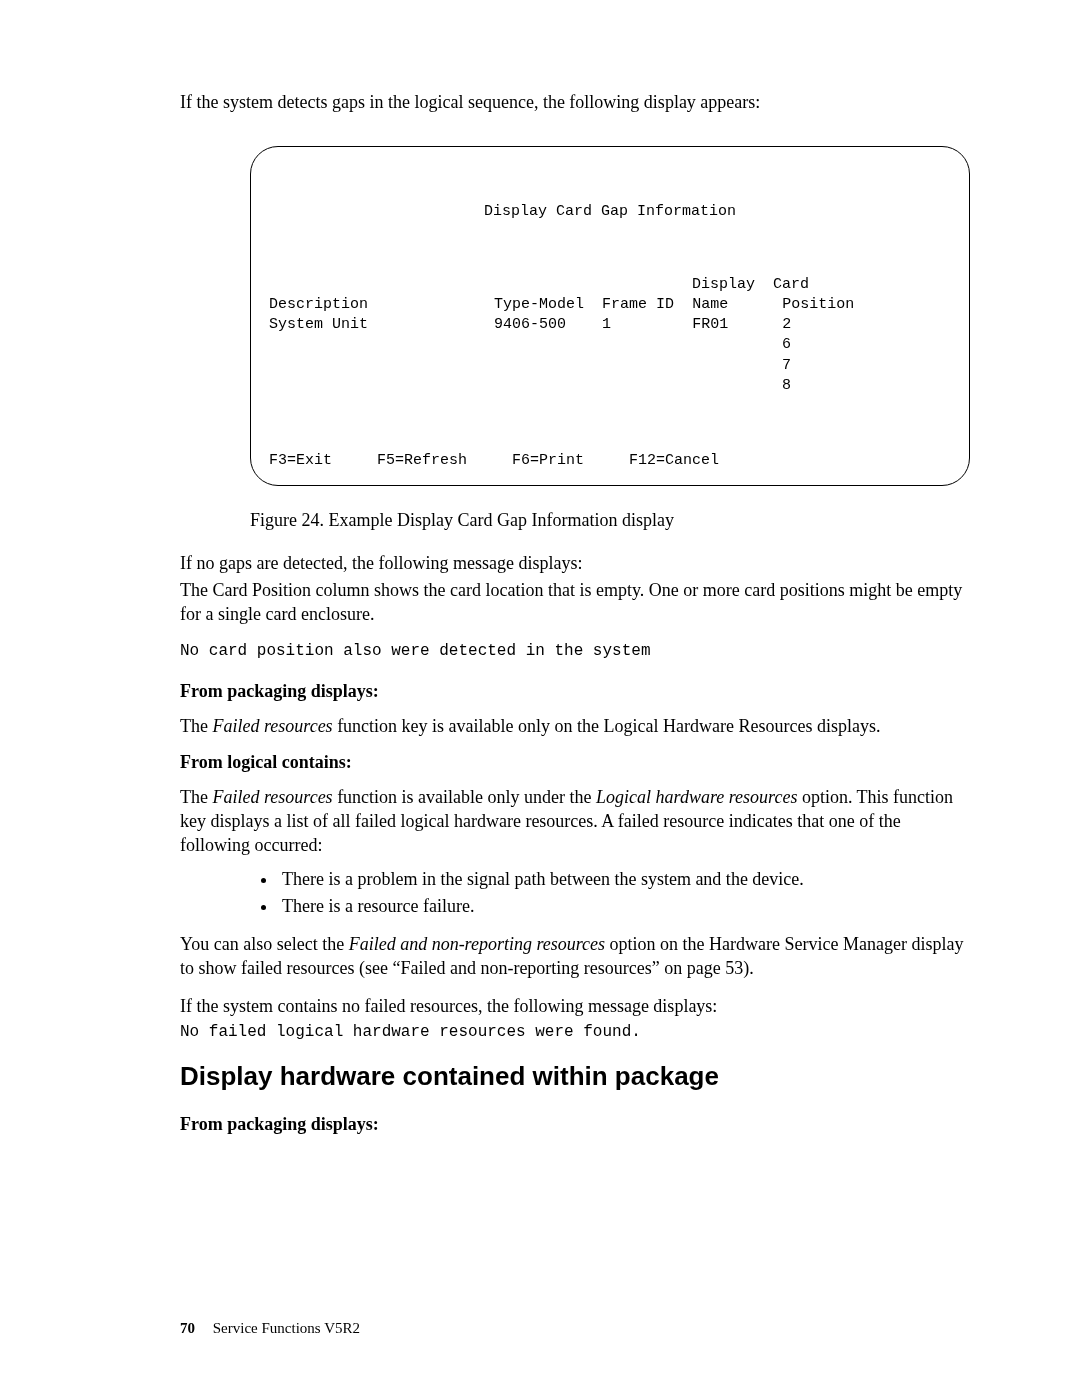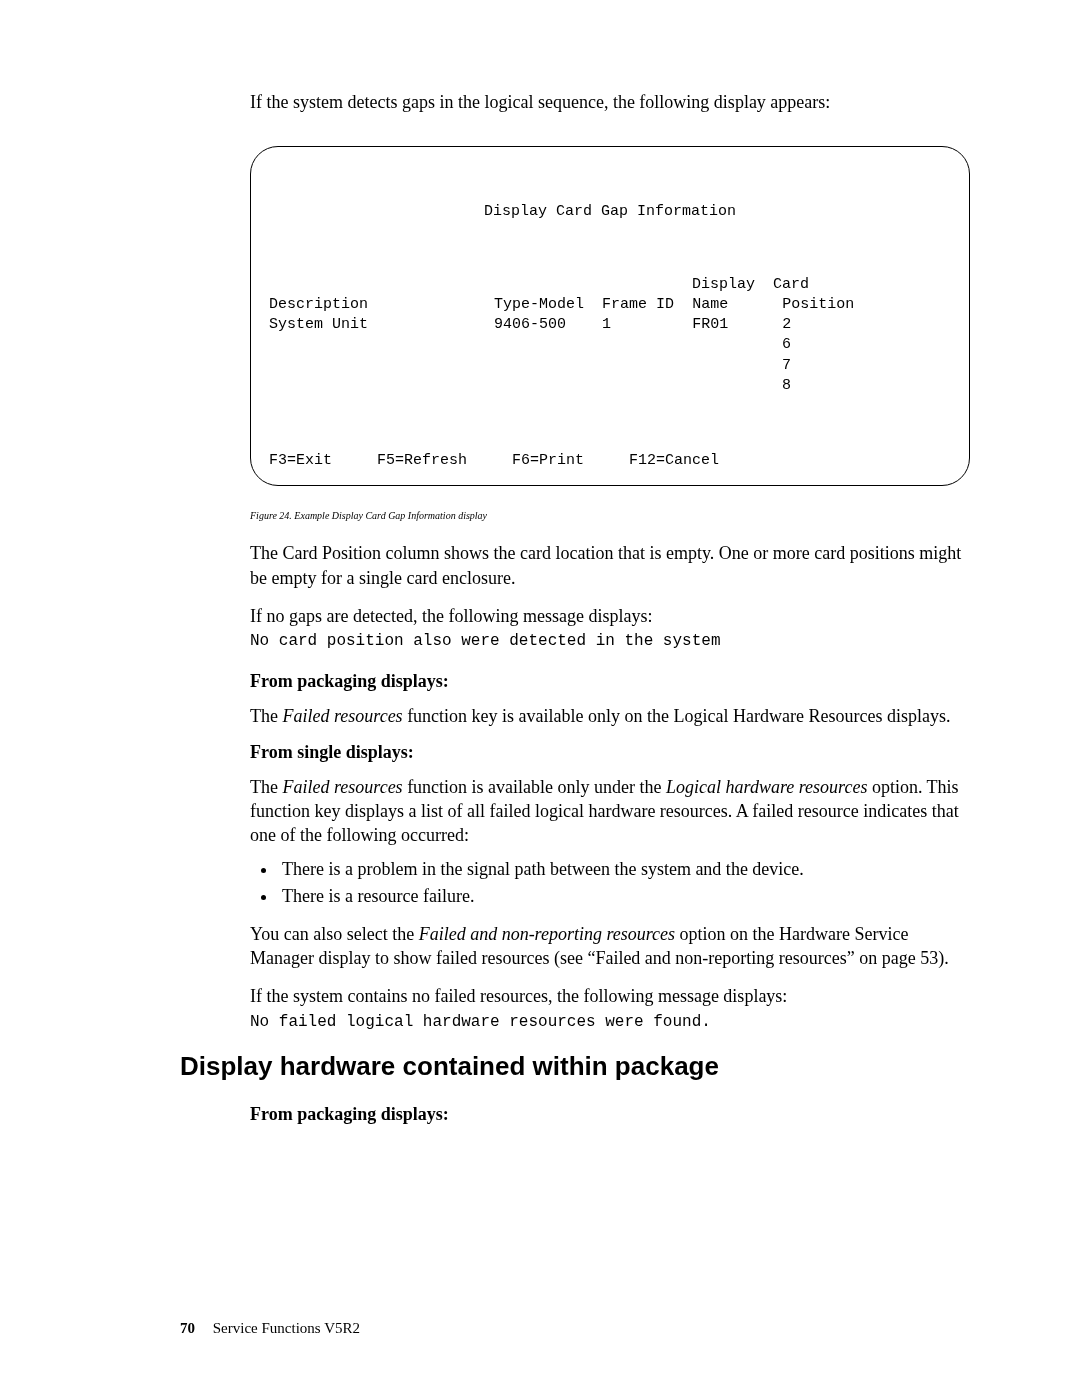--- a/index.html
+++ b/index.html
@@ -10,21 +10,21 @@
     position: relative;
     font-family: Georgia, "Times New Roman", serif;
     color: #000;
   }
   .page {
     position: absolute;
     left: 0; top: 0;
     width: 1080px;
     padding: 90px 110px 60px 180px;
   }
-  .indent { margin-left: 70px; }
+  .indent { }
   .para {
     font-size: 18px;
     line-height: 1.35;
     color: #000;
     margin-bottom: 14px;
   }
   .panel-wrap {
     margin-left: 70px;
     margin-top: 32px;
     margin-bottom: 24px;
@@ -42,22 +42,21 @@
     display: flex;
     flex-direction: column;
     justify-content: space-between;
   }
   .panel-top { }
   .panel-title { text-align: center; margin-bottom: 12px; }
   .panel-body { }
   .panel-fkeys { margin-top: 6px; }
   .fig-caption {
     margin-left: 70px;
-    font-style: italic;
-    font-size: 10px;
+    font-size: 18px;
     margin-bottom: 20px;
   }
   .code {
     font-family: "Courier New", Courier, monospace;
     font-size: 16px;
     line-height: 1.4;
     margin-bottom: 18px;
   }
   .h2 {
     font-family: Arial, Helvetica, sans-serif;
@@ -111,33 +110,33 @@
 <span>                                                         </span><span>6</span>
 <span>                                                         </span><span>7</span>
 <span>                                                         </span><span>8</span></div>
       </div>
       <div class="panel-fkeys"><span>F3=Exit</span><span>     </span><span>F5=Refresh</span><span>     </span><span>F6=Print</span><span>     </span><span>F12=Cancel</span></div>
     </div>
   </div>
 
   <p class="fig-caption">Figure 24. Example Display Card Gap Information display</p>
 
+  <p class="para indent" style="margin-bottom:2px">If no gaps are detected, the following message displays:</p>
+
   <p class="para indent">The Card Position column shows the card location that is empty. One or more card positions might be empty for a single card enclosure.</p>
-
-  <p class="para indent" style="margin-bottom:2px">If no gaps are detected, the following message displays:</p>
   <p class="code indent">No card position also were detected in the system</p>
 
 
   <p class="h4 indent">From packaging displays:</p>
 
   <p class="para indent">
     <span>The </span><span class="italic">Failed resources</span><span> function key is available only on the Logical Hardware Resources displays.</span>
   </p>
 
-  <p class="h4 indent">From single displays:</p>
+  <p class="h4 indent">From logical contains:</p>
 
   <p class="para indent" style="margin-bottom:8px">
     <span>The </span><span class="italic">Failed resources</span><span> function is available only under the </span><span class="italic">Logical hardware resources</span><span> option. This function key displays a list of all failed logical hardware resources. A failed resource indicates that one of the following occurred:</span>
   </p>
 
   <ul class="bullets">
     <li>There is a problem in the signal path between the system and the device.</li>
     <li>There is a resource failure.</li>
   </ul>
 

